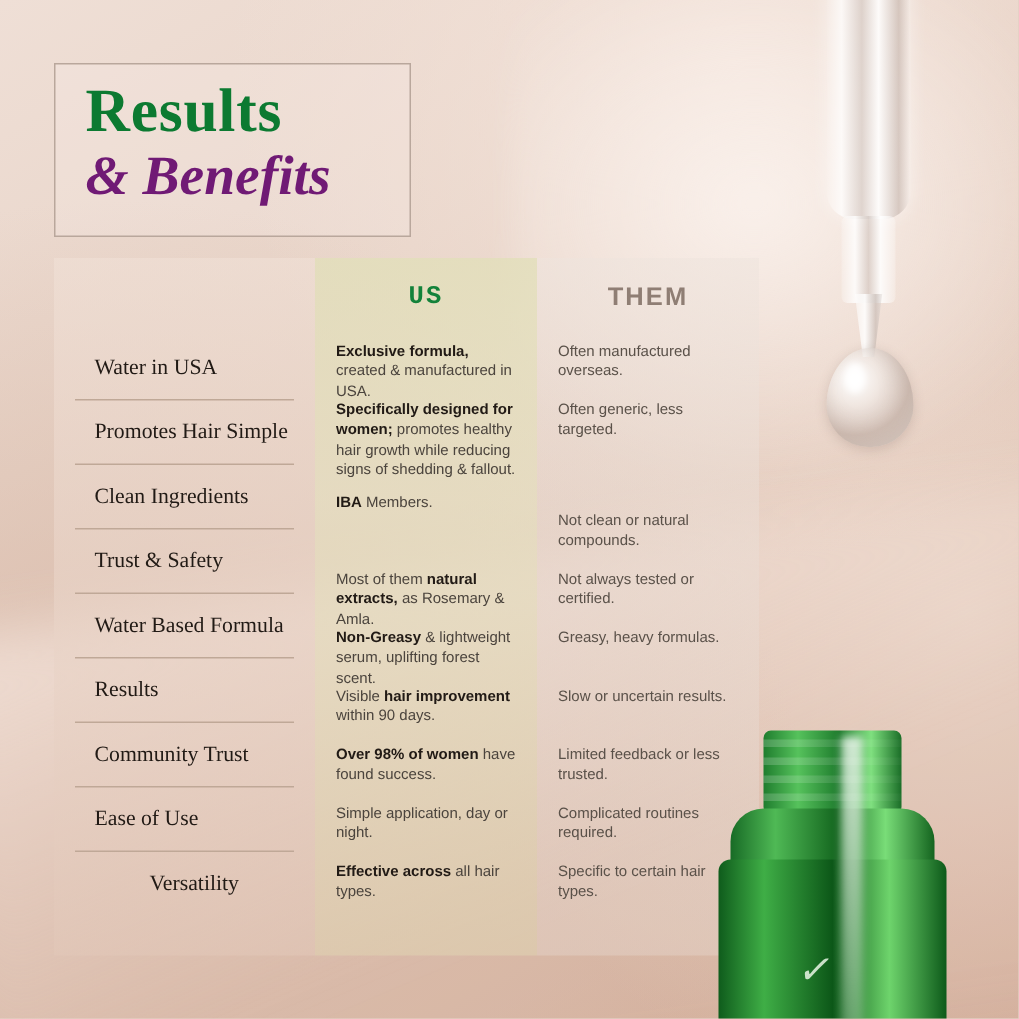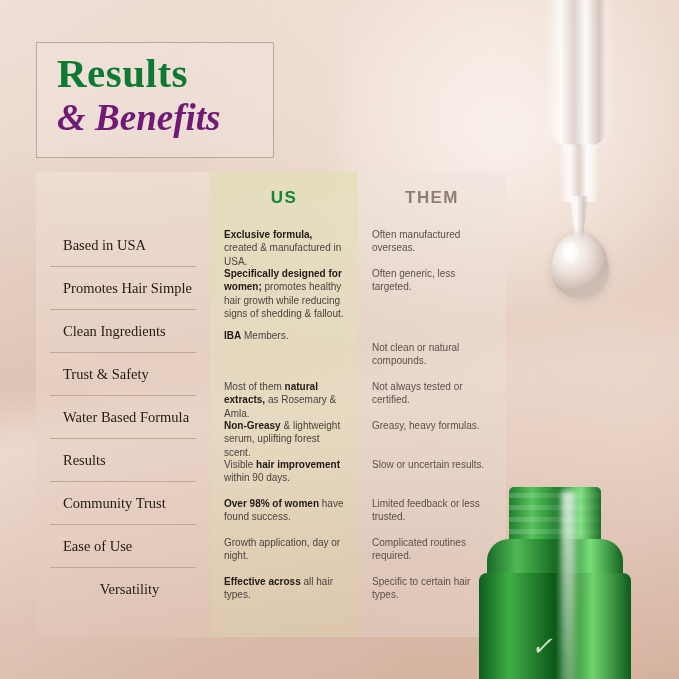--- a/index.html
+++ b/index.html
@@ -65,21 +65,21 @@
   }
   .col-them{
     width:148px;
     background:linear-gradient(180deg, rgba(238,228,221,.55), rgba(228,210,199,.50));
   }
 
   .col-head{
     height:52px;display:flex;align-items:center;justify-content:center;
     font-size:17px;font-weight:700;letter-spacing:1.4px;
   }
-  .head-us{color:#13823a;}
+  .head-us{color:#13823a;font-family:Liberation Mono, monospace;}
   .head-them{color:#8f7e74;}
 
   
   .feat-list{padding:0 0 0 0;margin:0;list-style:none;}
   .feat{
     margin:0 14px;padding:13px 0 12px 13px;
     font-family:"Liberation Serif", serif;
     font-size:14.5px;color:#211a15;
     border-bottom:1px solid #bfa897;
   }
@@ -177,21 +177,21 @@
 <div class="title-box">
   <div class="title-main">Results</div>
   <div class="title-sub">&amp; Benefits</div>
 </div>
 
 <div class="table">
 
   <div class="col col-features">
     <div class="col-head"></div>
     <ul class="feat-list">
-      <li class="feat">Based in USA</li>
+      <li class="feat">Water in USA</li>
       <li class="feat">Promotes Hair Simple</li>
       <li class="feat">Clean Ingredients</li>
       <li class="feat">Trust &amp; Safety</li>
       <li class="feat">Water Based Formula</li>
       <li class="feat">Results</li>
       <li class="feat">Community Trust</li>
       <li class="feat">Ease of Use</li>
       <li class="feat">Versatility</li>
     </ul>
   </div>
@@ -199,21 +199,21 @@
   <div class="col col-us us">
     <div class="col-head head-us">US</div>
     <div class="cells">
       <div class="cell"><b>Exclusive formula,</b> created &amp; manufactured in USA.</div>
       <div class="cell" style="height:62px"><b>Specifically designed for women;</b> promotes healthy hair growth while reducing signs of shedding &amp; fallout.</div>
       <div class="cell"><b>IBA</b> Members.</div>
       <div class="cell" style="margin-top:12px">Most of them <b>natural extracts,</b> as Rosemary &amp; Amla.</div>
       <div class="cell"><b>Non-Greasy</b> &amp; lightweight serum, uplifting forest scent.</div>
       <div class="cell">Visible <b>hair improvement</b> within 90 days.</div>
       <div class="cell"><b>Over 98% of women</b> have found success.</div>
-      <div class="cell">Growth application, day or night.</div>
+      <div class="cell">Simple application, day or night.</div>
       <div class="cell"><b>Effective across</b> all hair types.</div>
     </div>
   </div>
 
   <div class="col col-them them">
     <div class="col-head head-them">THEM</div>
     <div class="cells">
       <div class="cell">Often manufactured overseas.</div>
       <div class="cell" style="height:62px">Often generic, less targeted.</div>
       <div class="cell" style="margin-top:12px">Not clean or natural compounds.</div>

